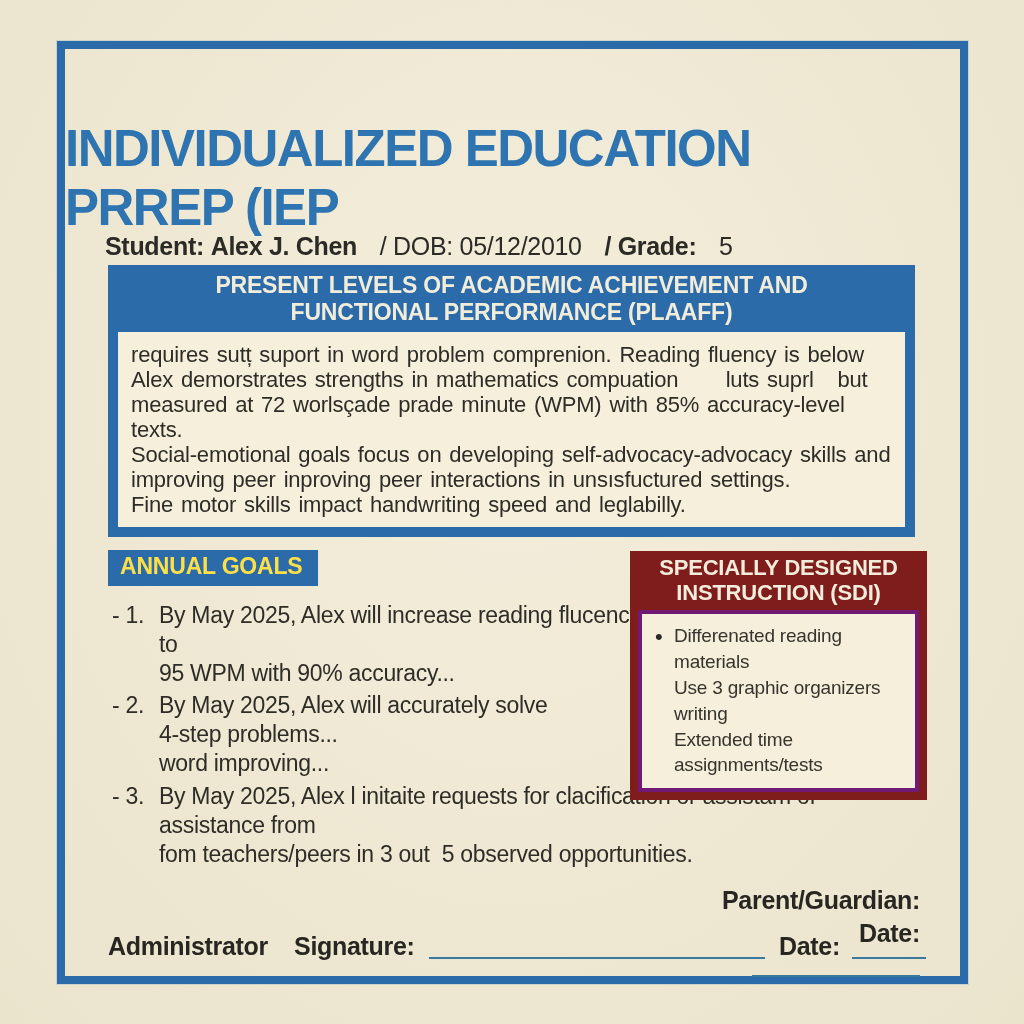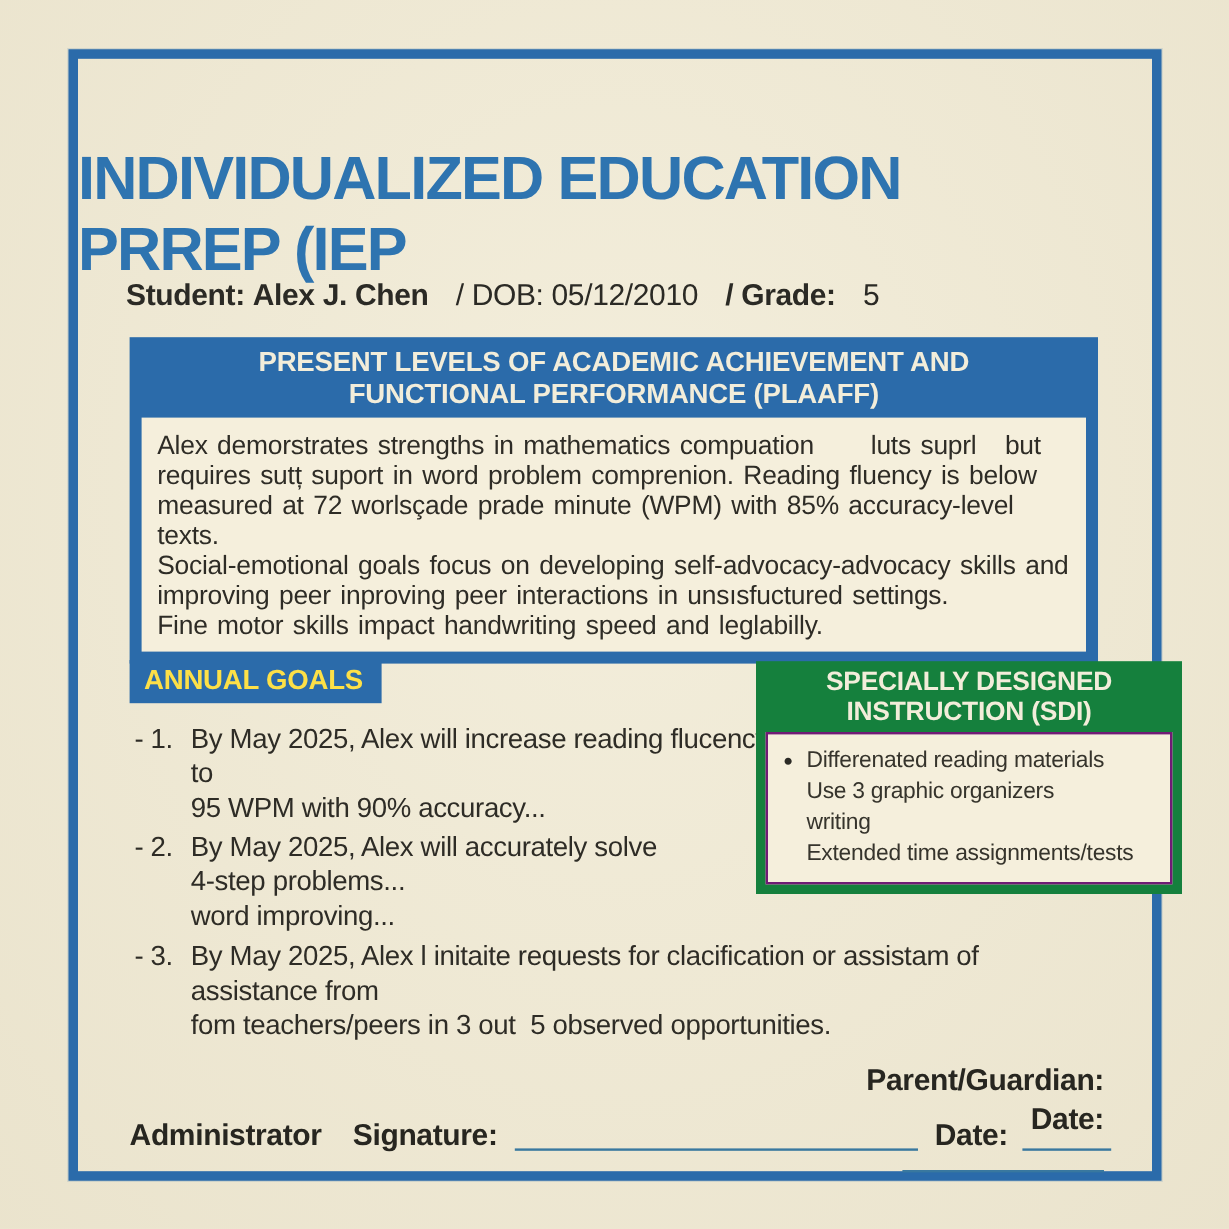--- a/index.html
+++ b/index.html
@@ -25,21 +25,21 @@
     line-height:1.16;letter-spacing:-1.5px;margin-top:35px;
   }
   .student-line{
     position:absolute;left:105px;top:232px;font-size:25px;letter-spacing:-0.3px;
     white-space:pre;
   }
   .student-line .b{font-weight:700;}
   .student-line .sep{margin:0 8px;}
 
   .plaaff{
-    position:absolute;left:108px;top:281px;width:807px;box-sizing:border-box;
+    position:absolute;left:108px;top:265px;width:807px;box-sizing:border-box;
     background:#2b6baa;padding:7px 10px 10px;
   }
   .plaaff-heading{
     color:#f2edda;font-weight:700;font-size:23px;text-align:center;
     line-height:1.16;letter-spacing:-0.2px;
   }
   .plaaff-body{
     background:#f5efdc;margin-top:7px;padding:11px 12px 10px 13px;
     font-size:22px;line-height:1.13;letter-spacing:-0.2px;word-spacing:2px;
     color:#2e2c26;
@@ -57,29 +57,29 @@
     letter-spacing:-0.3px;color:#2e2c26;
   }
   .goal-marker{flex:none;width:47px;white-space:pre;}
   .goal-text{flex:1;}
   .goal-text .line{white-space:pre-wrap;}
   .goal-1{left:112px;top:601px;width:540px;}
   .goal-2{left:112px;top:691px;width:540px;}
   .goal-3{left:112px;top:782px;width:790px;}
 
   .sdi{
-    position:absolute;left:630px;top:551px;width:355px;box-sizing:border-box;
-    background:#15803d;padding:5px 8px 8px;
+    position:absolute;left:630px;top:551px;width:297px;box-sizing:border-box;
+    background:#7f1d1d;padding:5px 8px 8px;
   }
   .sdi-heading{
     color:#f2edda;font-weight:700;font-size:22px;line-height:1.12;
     text-align:center;letter-spacing:-0.2px;
   }
   .sdi-body{
-    background:#f5efdc;border:2px solid #701a75;margin-top:5px;
+    background:#f5efdc;border:4px solid #701a75;margin-top:5px;
     padding:9px 4px 10px 8px;font-size:19px;line-height:1.36;
     color:#36342c;letter-spacing:-0.2px;
   }
   .sdi-item{padding-left:24px;position:relative;}
   .sdi-item.bullet::before{
     content:"\2022";position:absolute;left:5px;top:-1px;font-size:22px;color:#2b2a25;
   }
 
   .sig-row{
     position:absolute;display:flex;align-items:flex-end;
@@ -105,22 +105,22 @@
 </div>
 
 <div class="student-line"><span class="b">Student:</span><span> </span><span class="b">Alex J. Chen</span><span class="sep"> </span><span>/ DOB: 05/12/2010</span><span class="sep"> </span><span class="b">/ Grade:</span><span class="sep"> </span><span>5</span></div>
 
 <div class="plaaff">
   <div class="plaaff-heading">
     <div>PRESENT LEVELS OF ACADEMIC ACHIEVEMENT AND</div>
     <div>FUNCTIONAL PERFORMANCE (PLAAFF)</div>
   </div>
   <div class="plaaff-body">
+    <div class="line">requires sutț suport in word problem comprenion. Reading fluency is below</div>
     <div class="line">Alex demorstrates strengths in mathematics compuation      luts suprl   but</div>
-    <div class="line">requires sutț suport in word problem comprenion. Reading fluency is below</div>
     <div class="line">measured at 72 worlsçade prade minute (WPM) with 85% accuracy-level texts.</div>
     <div class="line">Social-emotional goals focus on developing self-advocacy-advocacy skills and</div>
     <div class="line">improving peer inproving peer interactions in unsısfuctured settings.</div>
     <div class="line">Fine motor skills impact handwriting speed and leglabilly.</div>
   </div>
 </div>
 
 <div class="goals-heading">ANNUAL GOALS</div>
 
 <div class="goal goal-1">

